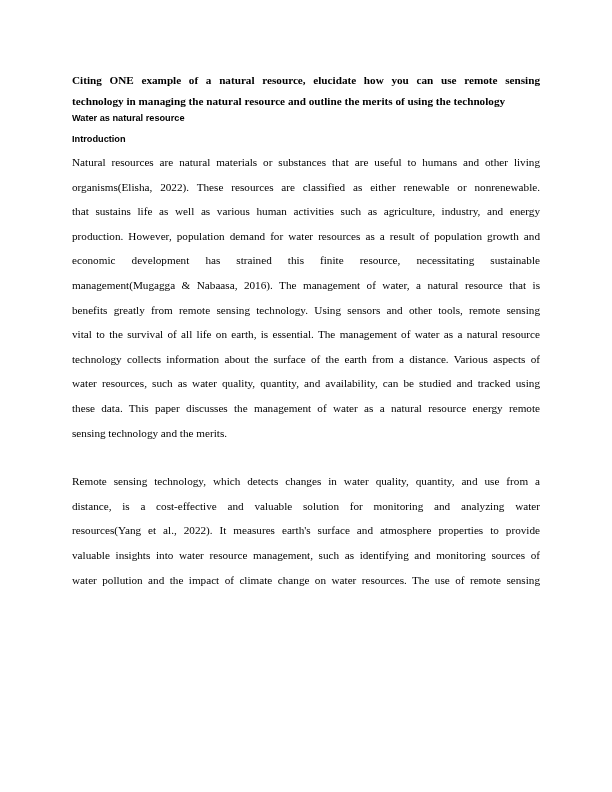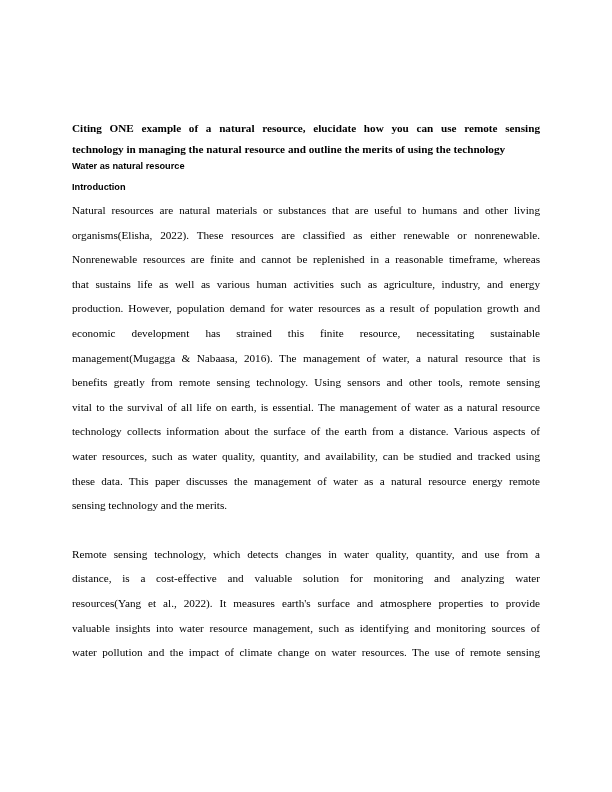--- a/index.html
+++ b/index.html
@@ -3,21 +3,21 @@
   <meta charset="utf-8">
   <style>
     html, body { margin: 0; padding: 0; background: #ffffff; }
     body { width: 612px; height: 792px; position: relative; overflow: hidden; }
     .page { position: absolute; left: 0; top: 0; width: 612px; height: 792px; background: #fff; }
     .content { position: absolute; left: 72px; top: 70px; width: 468px; color: #000; }
     .title {
       font-family: "Liberation Serif", serif; font-weight: bold; font-size: 11.2px;
       line-height: 21px; text-align: justify; text-align-last: left; margin: 0;
     }
-    .title .l1 { display: block; text-align: justify; text-align-last: justify; margin-top: 48px; }
+    .title .l1 { display: block; text-align: justify; text-align-last: justify; }
     .heading {
       font-family: "Liberation Sans", sans-serif; font-weight: bold; font-size: 9.2px;
       margin: 0; line-height: 13px;
     }
     .h-water { }
     .h-intro { margin-top: 8px; }
     .para {
       font-family: "Liberation Serif", serif; font-size: 11.2px; line-height: 24.6px;
       margin: 0; text-align: justify;
     }
@@ -34,21 +34,20 @@
     <h1 class="title">
       <span class="l1">Citing ONE example of a natural resource, elucidate how you can use remote sensing</span>
       <span>technology in managing the natural resource and outline the merits of using the technology</span>
     </h1>
     <h2 class="heading h-water">Water as natural resource</h2>
     <h3 class="heading h-intro">Introduction</h3>
 
     <p class="para p1">
       <span class="ln">Natural resources are natural materials or substances that are useful to humans and other living</span>
       <span class="ln">organisms(Elisha, 2022). These resources are classified as either renewable or nonrenewable.</span>
-      <span class="ln">Nonrenewable resources are finite and cannot be replenished in a reasonable timeframe, whereas</span>
       <span class="ln">that sustains life as well as various human activities such as agriculture, industry, and energy</span>
       <span class="ln">production. However, population demand for water resources as a result of population growth and</span>
       <span class="ln">economic development has strained this finite resource, necessitating sustainable</span>
       <span class="ln">management(Mugagga &amp; Nabaasa, 2016). The management of water, a natural resource that is</span>
       <span class="ln">benefits greatly from remote sensing technology. Using sensors and other tools, remote sensing</span>
       <span class="ln">vital to the survival of all life on earth, is essential. The management of water as a natural resource</span>
       <span class="ln">technology collects information about the surface of the earth from a distance. Various aspects of</span>
       <span class="ln">water resources, such as water quality, quantity, and availability, can be studied and tracked using</span>
       <span class="ln">these data. This paper discusses the management of water as a natural resource energy remote</span>
       <span class="ln last">sensing technology and the merits.</span>

